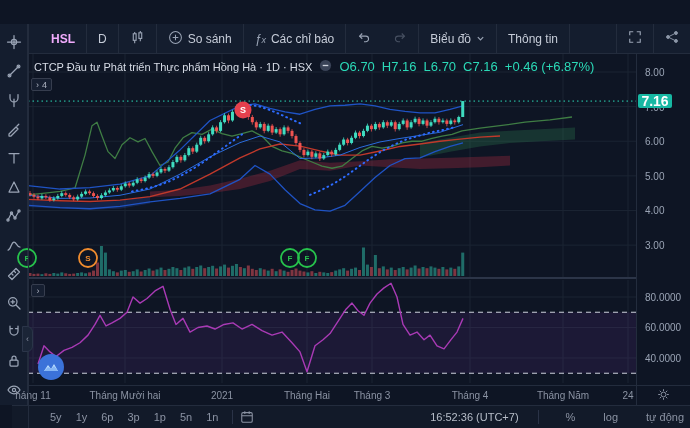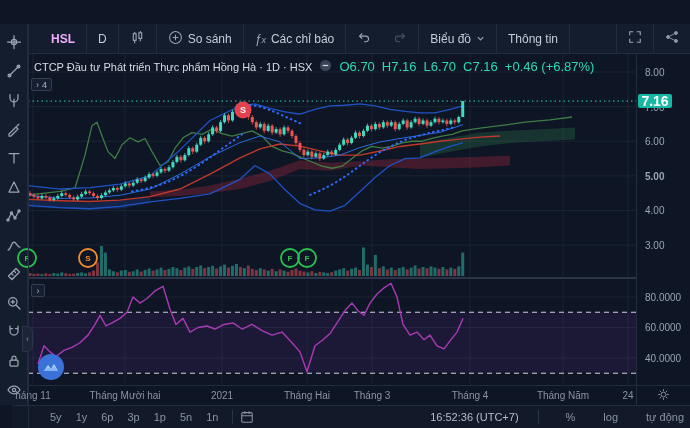--- a/index.html
+++ b/index.html
@@ -676,21 +676,21 @@
           <path d="M1 12l4-6 3 4 3-5 4 7z" fill="#bfe0ff"></path>
           <path d="M1 12l4-4 3 2 3-3 4 5z" fill="#7fb3f4" opacity="0.9"></path>
         </svg>
     </div>
   </div>
 
   <div class="price-axis" id="price-axis">
       <span class="pa-label" style="top: 18.0031px;">8.00</span>
       <span class="pa-label" style="top: 52.6244px;">7.00</span>
       <span class="pa-label" style="top: 87.2457px;">6.00</span>
-      <span class="pa-label" style="top: 121.867px; font-weight: bold;">5.00</span>
+      <span class="pa-label" style="top: 121.867px;">5.00</span>
       <span class="pa-label" style="top: 156.488px;">4.00</span>
       <span class="pa-label" style="top: 191.11px;">3.00</span>
       <span class="pa-label" style="top: 243.001px;">80.0000</span>
       <span class="pa-label" style="top: 273.497px;">60.0000</span>
       <span class="pa-label" style="top: 303.993px;">40.0000</span>
       <div class="pa-badge" style="top: 40.085px; background: rgb(23, 184, 163); color: rgb(255, 255, 255);">7.16</div>
     </div>
 
   <div class="time-axis" id="time-axis">
       <span class="ta-label" style="left: 5px;">háng 11</span>

